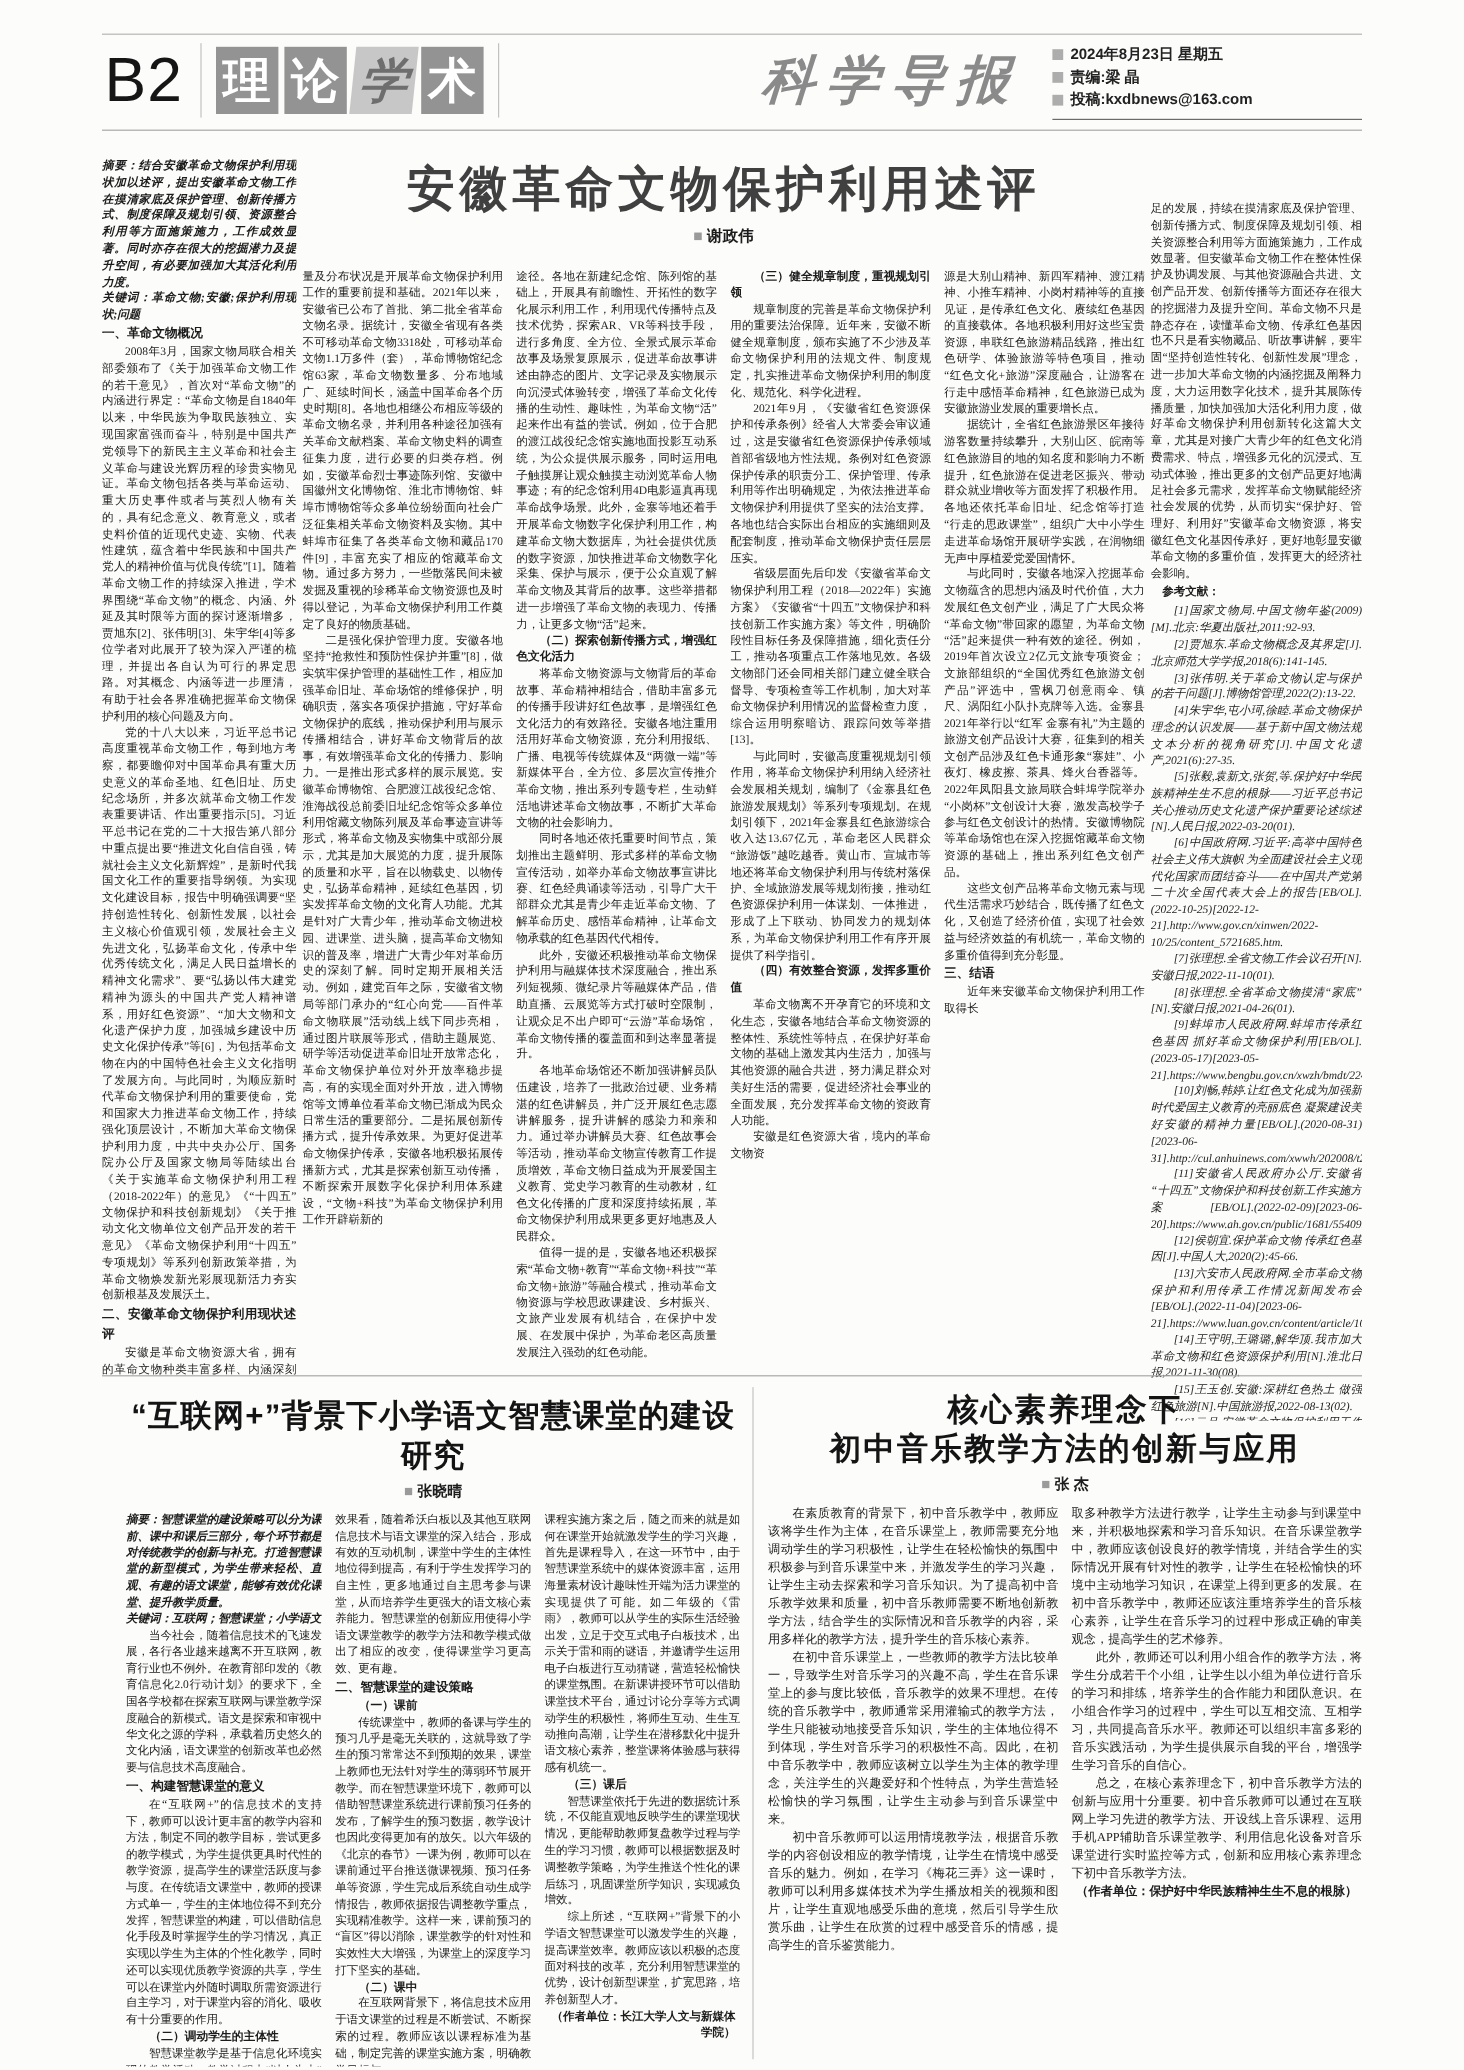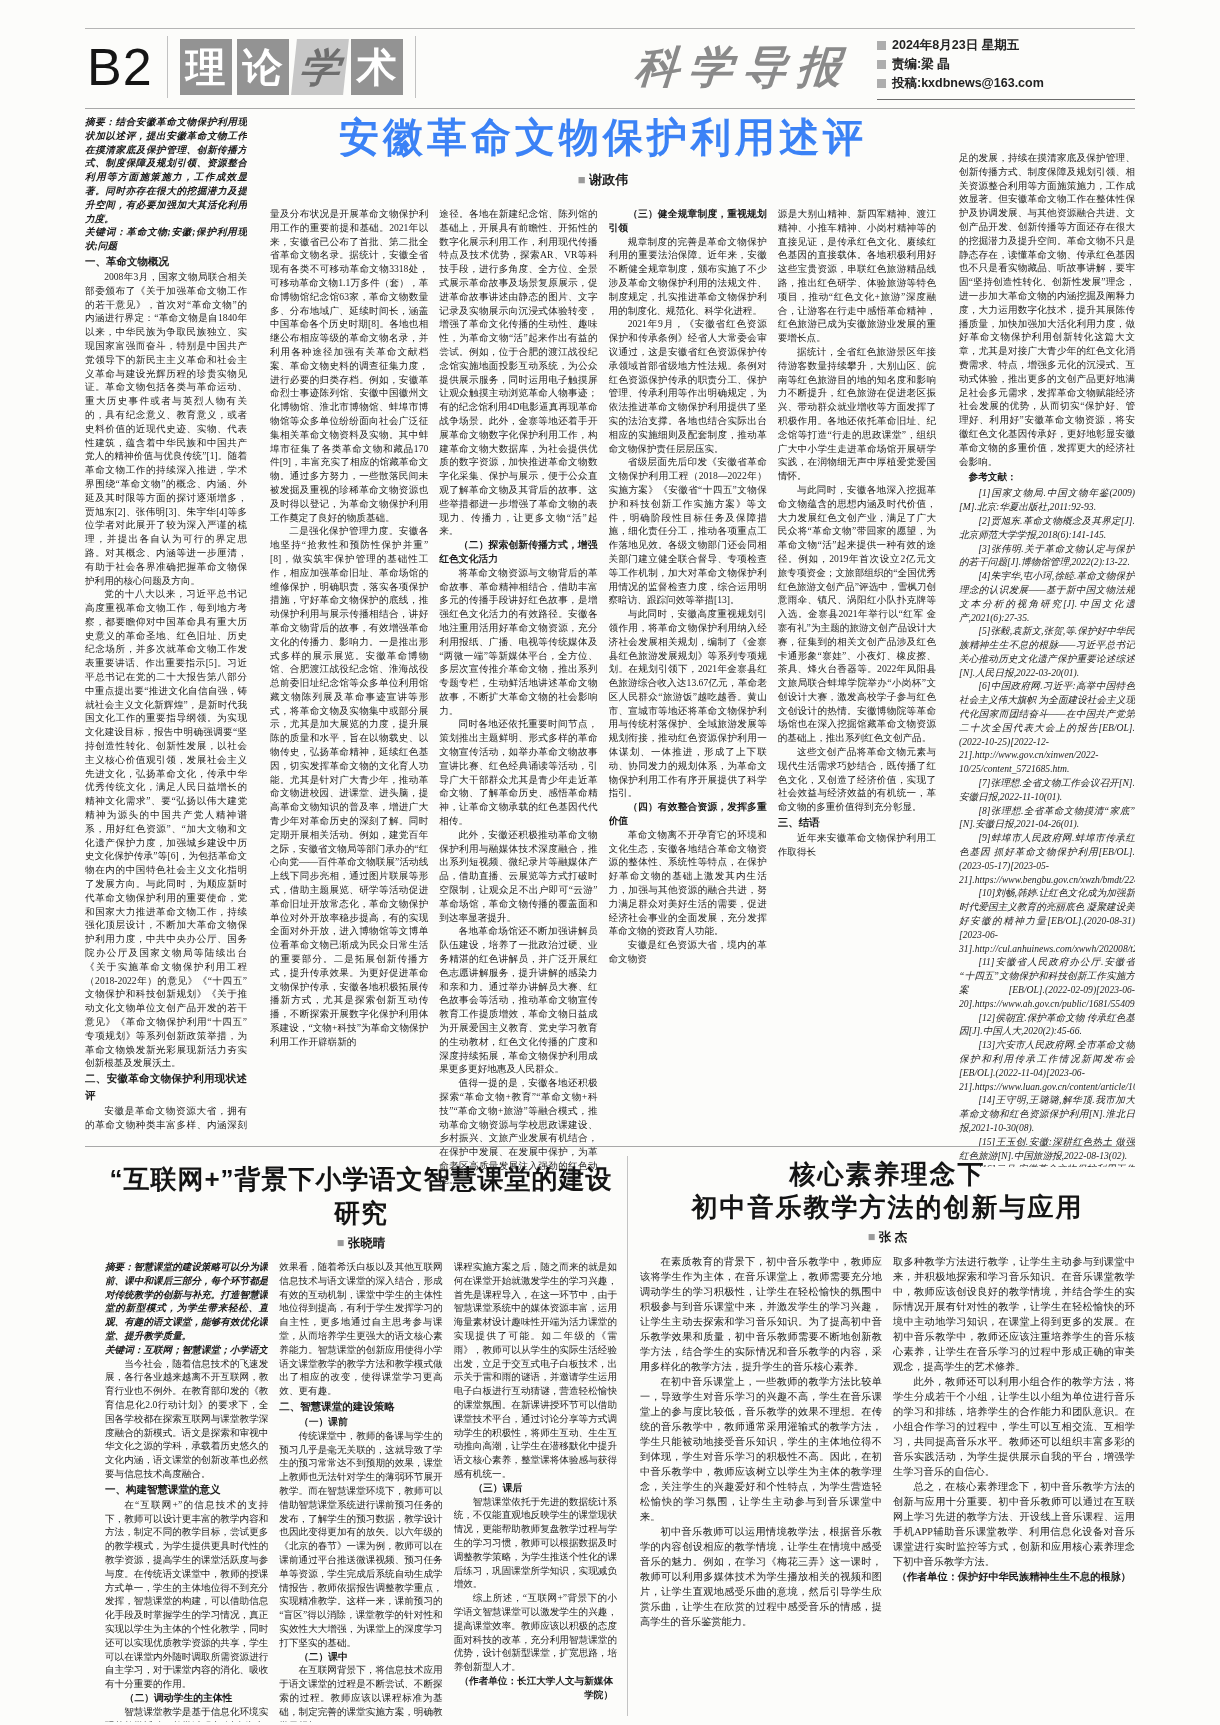--- a/index.html
+++ b/index.html
@@ -31,26 +31,26 @@
   .blk.cont{text-indent:0;}
   .blk.h1{font-family:"Liberation Sans",sans-serif;font-weight:bold;font-size:10.5px;line-height:17px;text-indent:0;}
   .blk.h2{font-weight:bold;text-indent:2em;font-family:"Liberation Sans",sans-serif;font-size:9.8px;}
   .blk.abs{font-weight:bold;font-style:italic;}
   .blk.kw{font-weight:bold;font-style:italic;}
   .blk.refhead{font-weight:bold;font-family:"Liberation Sans",sans-serif;text-indent:1em;line-height:18px;}
   .blk.ref{font-style:italic;}
   .blk.author{text-align:right;font-weight:bold;font-family:"Liberation Sans",sans-serif;padding-right:4px;}
 
   
-  .main{position:absolute;left:85px;right:85px;top:115px;height:1016px;display:flex;gap:23px;}
+  .main{position:absolute;left:85px;right:85px;top:132px;height:1016px;display:flex;gap:5px;}
   .main .c1{width:162px;flex:none;height:100%;}
   .main .c6{width:176px;flex:none;height:100%;margin-top:36px;}
   .main .mid{flex:1;display:flex;flex-direction:column;}
   .m-head{height:86px;flex:none;text-align:center;}
-  .m-title{font-family:Liberation Mono, monospace;font-weight:bold;font-size:40px;letter-spacing:4px;color:#3b82f6;line-height:52px;}
+  .m-title{font-family:Liberation Serif, serif;font-weight:bold;font-size:40px;letter-spacing:4px;color:#404040;line-height:52px;}
   .m-byline{font-family:"Liberation Sans",sans-serif;font-size:13px;font-weight:bold;margin-top:4px;}
   .m-byline .sq{color:#9a9a9a;}
   .m-cols{flex:1;display:flex;gap:11px;margin-top:6px;}
   .m-cols .ncol{flex:1;height:100%;}
 
   
   .bdiv{position:absolute;left:85px;right:85px;top:1146px;height:1px;background:#a8a8a8;}
   .bottom{position:absolute;left:85px;right:85px;top:1156px;height:560px;display:flex;margin-left:20px;}
   .b-art{height:100%;}
   .b-left{width:512px;flex:none;padding-right:10px;}
@@ -161,21 +161,21 @@
         <div class="blk ref">[4]朱宇华,屯小珂,徐睦.革命文物保护理念的认识发展——基于新中国文物法规文本分析的视角研究[J].中国文化遗产,2021(6):27-35.</div>
         <div class="blk ref">[5]张毅,袁新文,张贺,等.保护好中华民族精神生生不息的根脉——习近平总书记关心推动历史文化遗产保护重要论述综述[N].人民日报,2022-03-20(01).</div>
         <div class="blk ref">[6]中国政府网.习近平:高举中国特色社会主义伟大旗帜 为全面建设社会主义现代化国家而团结奋斗——在中国共产党第二十次全国代表大会上的报告[EB/OL].(2022-10-25)[2022-12-21].http://www.gov.cn/xinwen/2022-10/25/content_5721685.htm.</div>
         <div class="blk ref">[7]张理想.全省文物工作会议召开[N].安徽日报,2022-11-10(01).</div>
         <div class="blk ref">[8]张理想.全省革命文物摸清“家底”[N].安徽日报,2021-04-26(01).</div>
         <div class="blk ref">[9]蚌埠市人民政府网.蚌埠市传承红色基因 抓好革命文物保护利用[EB/OL].(2023-05-17)[2023-05-21].https://www.bengbu.gov.cn/xwzh/bmdt/22468271.html.</div>
         <div class="blk ref">[10]刘畅,韩婷.让红色文化成为加强新时代爱国主义教育的亮丽底色 凝聚建设美好安徽的精神力量[EB/OL].(2020-08-31)[2023-06-31].http://cul.anhuinews.com/xwwh/202008/t20200831_4717490.html.</div>
         <div class="blk ref">[11]安徽省人民政府办公厅.安徽省“十四五”文物保护和科技创新工作实施方案[EB/OL].(2022-02-09)[2023-06-20].https://www.ah.gov.cn/public/1681/554099371.html.</div>
         <div class="blk ref">[12]侯朝宜.保护革命文物 传承红色基因[J].中国人大,2020(2):45-66.</div>
         <div class="blk ref">[13]六安市人民政府网.全市革命文物保护和利用传承工作情况新闻发布会[EB/OL].(2022-11-04)[2023-06-21].https://www.luan.gov.cn/content/article/10039496.</div>
-        <div class="blk ref">[14]王守明,王璐璐,解华顶.我市加大革命文物和红色资源保护利用[N].淮北日报,2021-10-30(08).</div>
+        <div class="blk ref">[14]王守明,王璐璐,解华顶.我市加大革命文物和红色资源保护利用[N].淮北日报,2021-11-30(08).</div>
         <div class="blk ref">[15]王玉创.安徽:深耕红色热土 做强红色旅游[N].中国旅游报,2022-08-13(02).</div>
         <div class="blk ref">[16]云月.安徽革命文物保护利用工作取得积极成效[EB/OL].(2021-06-21)[2023-07-01].https://www.yixian.gov.cn/zwzx/zxll/fdbnlqhxzc/xdswsxbsskxj/8992061.html.</div>
       </div>
   </div>
 
   <div class="bdiv"></div>
 
   <div class="bottom">
 
     <div class="b-art b-left">

